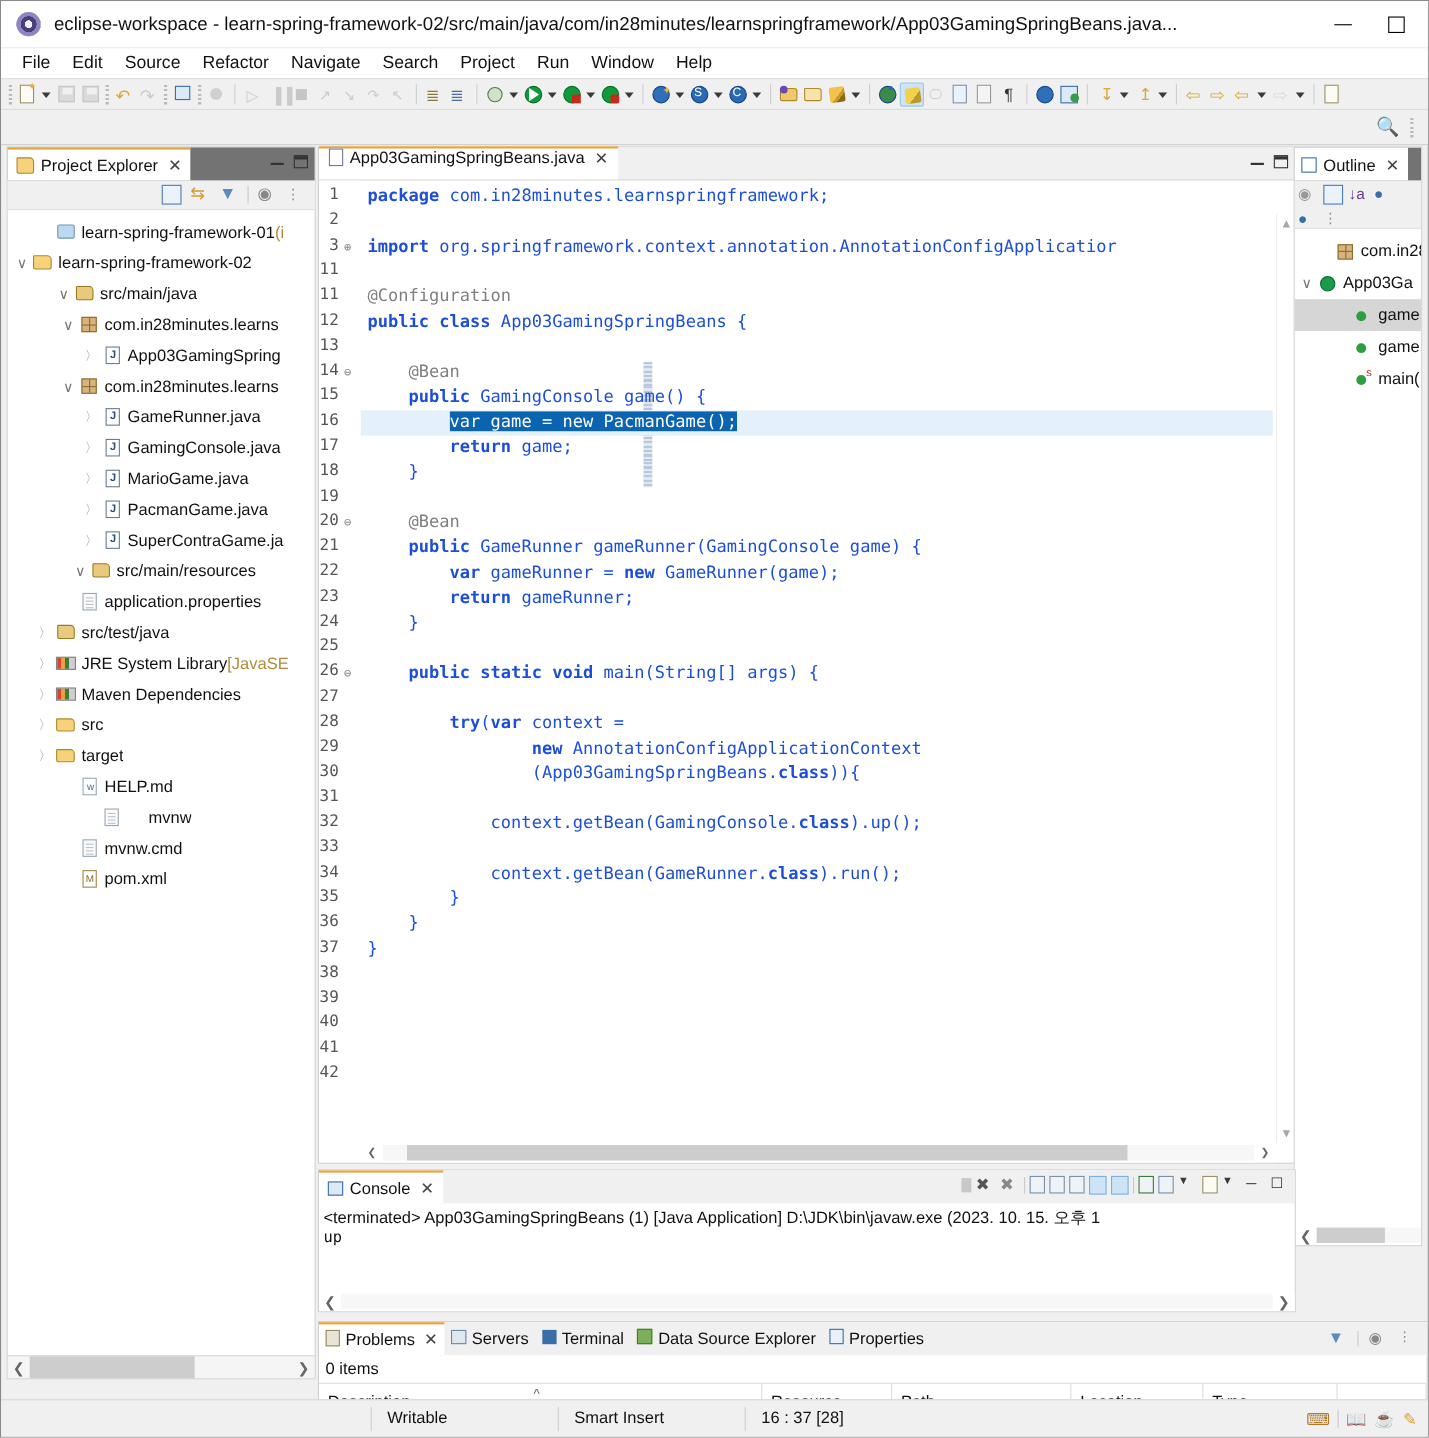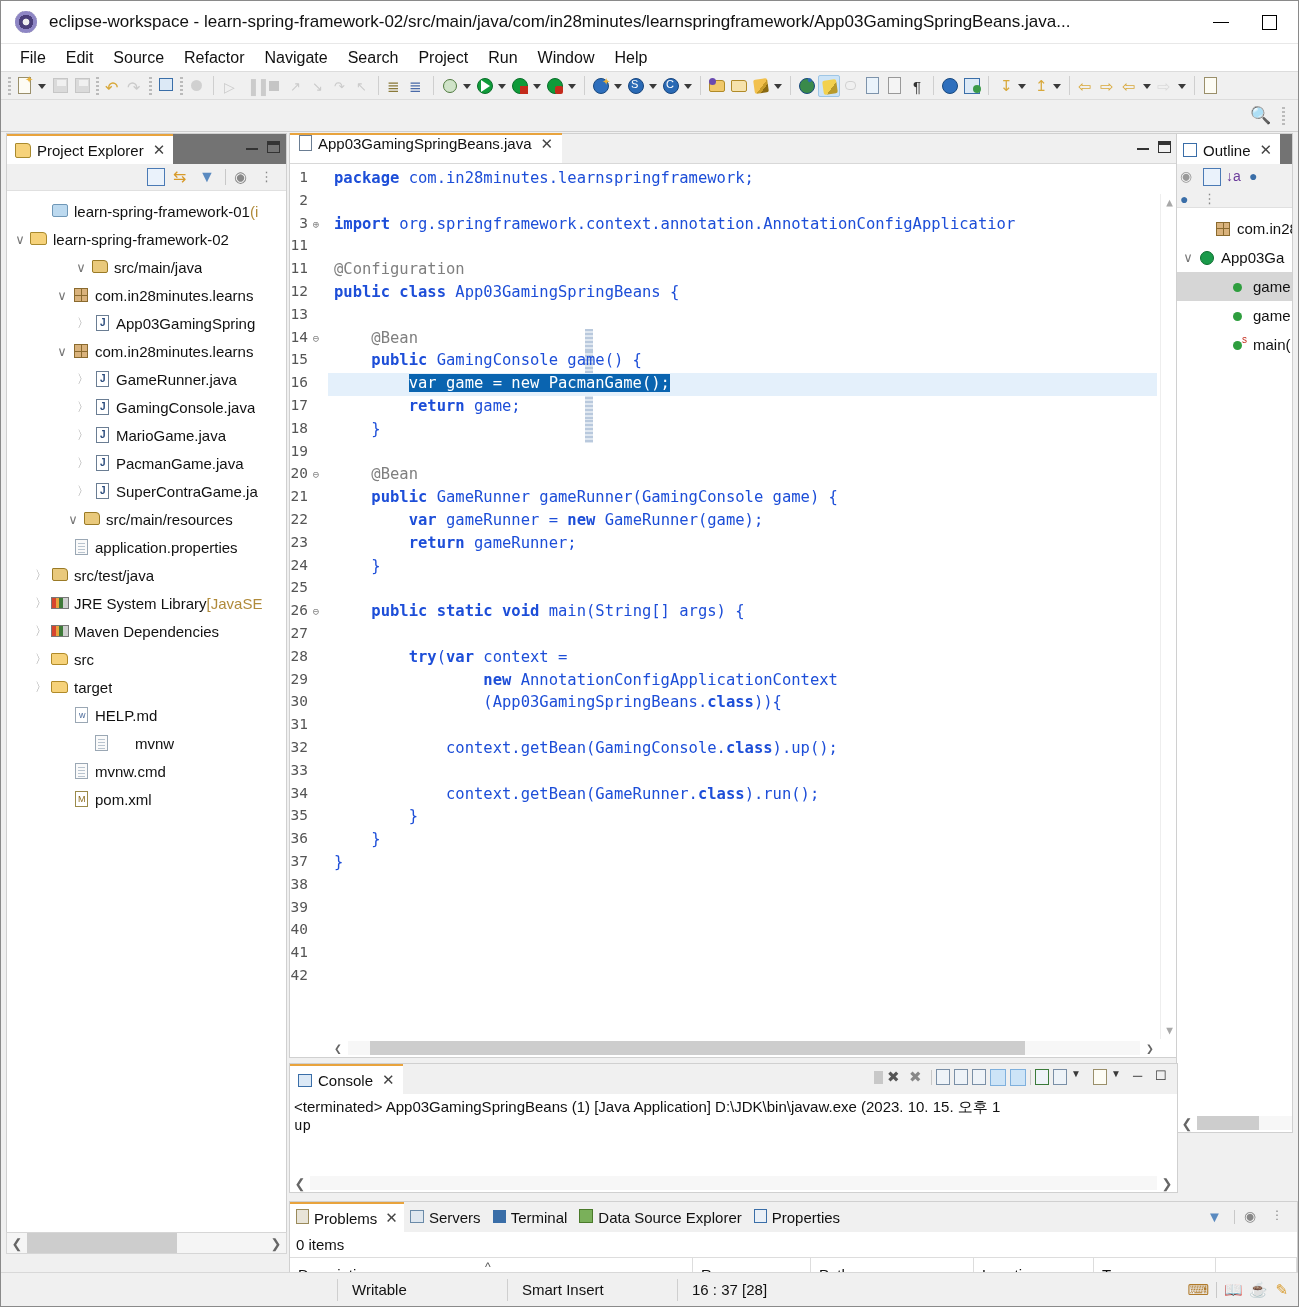--- a/index.html
+++ b/index.html
@@ -445,21 +445,21 @@
             <span class="tlabel">learn-spring-framework-01</span>
             <span class="dim"> (i</span>
           </div>
           <div class="trow" style="padding-left: 4px;">
             <span class="tw down"></span>
             <span class="ticon">
               <span class="g ic-prj2"></span>
             </span>
             <span class="tlabel">learn-spring-framework-02</span>
           </div>
-          <div class="trow" style="padding-left: 42px; margin-left: 23px;">
+          <div class="trow" style="padding-left: 42px;">
             <span class="tw down"></span>
             <span class="ticon">
               <span class="g ic-pkgroot"></span>
             </span>
             <span class="tlabel">src/main/java</span>
           </div>
           <div class="trow" style="padding-left: 46px;">
             <span class="tw down"></span>
             <span class="ticon">
               <span class="g ic-pkg"></span>

